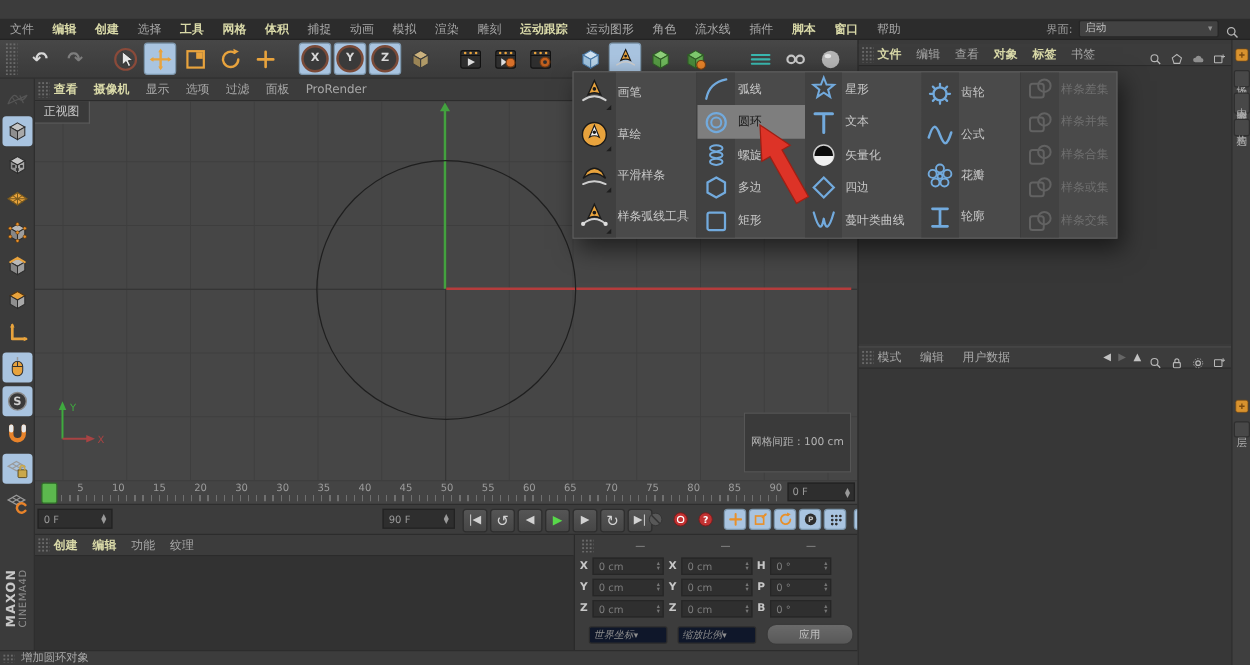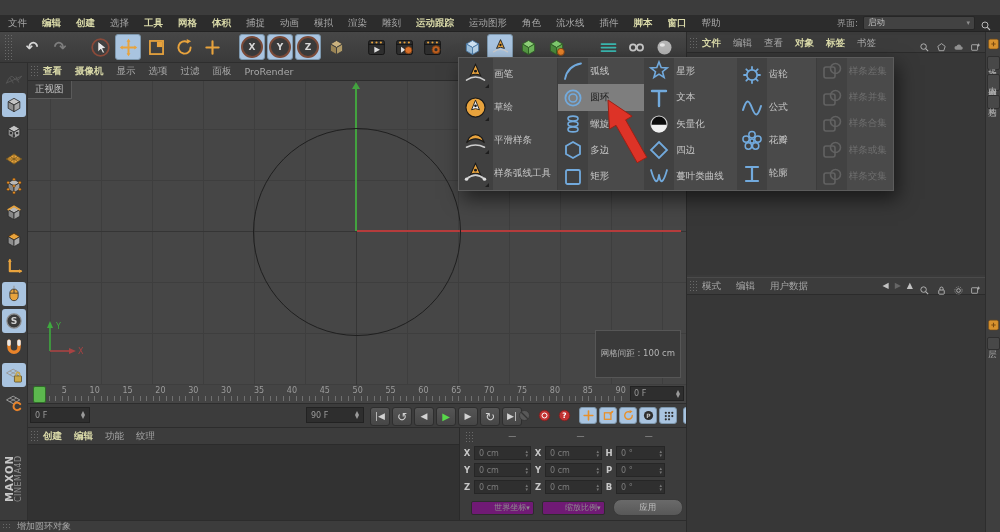--- a/index.html
+++ b/index.html
@@ -138,23 +138,23 @@
   .coord-head{display:flex;align-items:center;height:15px;}
   .coord-dash{flex:1;text-align:center;font-size:8px;color:#9a9a9a;}
   .coord-rows{display:flex;flex-direction:column;gap:3px;margin-top:2px;}
   .coord-row{display:flex;align-items:center;gap:3px;}
   .cl{width:8px;font-size:8.5px;color:#c8c8c8;font-weight:bold;text-align:center;}
   .cf{height:14px;background:#2f2f2f;border:1px solid #262626;display:flex;align-items:center;
       justify-content:space-between;padding:0 2px 0 4px;box-sizing:border-box;}
   .cf>span:first-child{font-size:8px;color:#7d7d7d;}
   .cf.w1{width:57px;} .cf.w2{width:57px;} .cf.w3{width:49px;}
   .coord-foot{display:flex;align-items:center;gap:8px;margin-top:5px;padding-left:8px;}
-  .coord-dd{width:64px;height:14px;background:#701a75;border:1px solid #2c2c2c;border-radius:2px;
-    display:flex;align-items:center;justify-content:flex-end;padding:0 3px;box-sizing:border-box;
-    font-size:8px;color:#8d8d8d;}
+  .coord-dd{width:64px;height:14px;background:#0f172a;border:1px solid #2c2c2c;border-radius:2px;
+    display:flex;align-items:center;justify-content:flex-start;padding:0 3px;box-sizing:border-box;
+    font-size:8px;color:#8d8d8d;font-style:italic;}
   .apply-btn{width:70px;height:15px;background:linear-gradient(#6a6a6a,#585858);border:1px solid #3a3a3a;
     border-radius:8px;display:flex;align-items:center;justify-content:center;font-size:8.5px;color:#c4c4c4;}
   
   .rightpanel{left:686px;top:32px;width:314px;height:500px;background:#3a3a3a;border-left:1px solid #2b2b2b;box-sizing:border-box;}
   .om-menubar{position:absolute;left:0;top:3px;width:298px;height:18px;background:#3c3c3c;border-bottom:1px solid #2b2b2b;
     display:flex;align-items:center;box-sizing:border-box;}
   .om-menubar .menu-items{gap:12px;}
   .mb-icons{margin-left:auto;display:flex;align-items:center;gap:6px;padding-right:4px;}
   .mb-icons .mini-ico{width:11px;height:11px;}
   .om-content{position:absolute;left:0;top:21px;width:298px;height:222px;background:#373737;}

